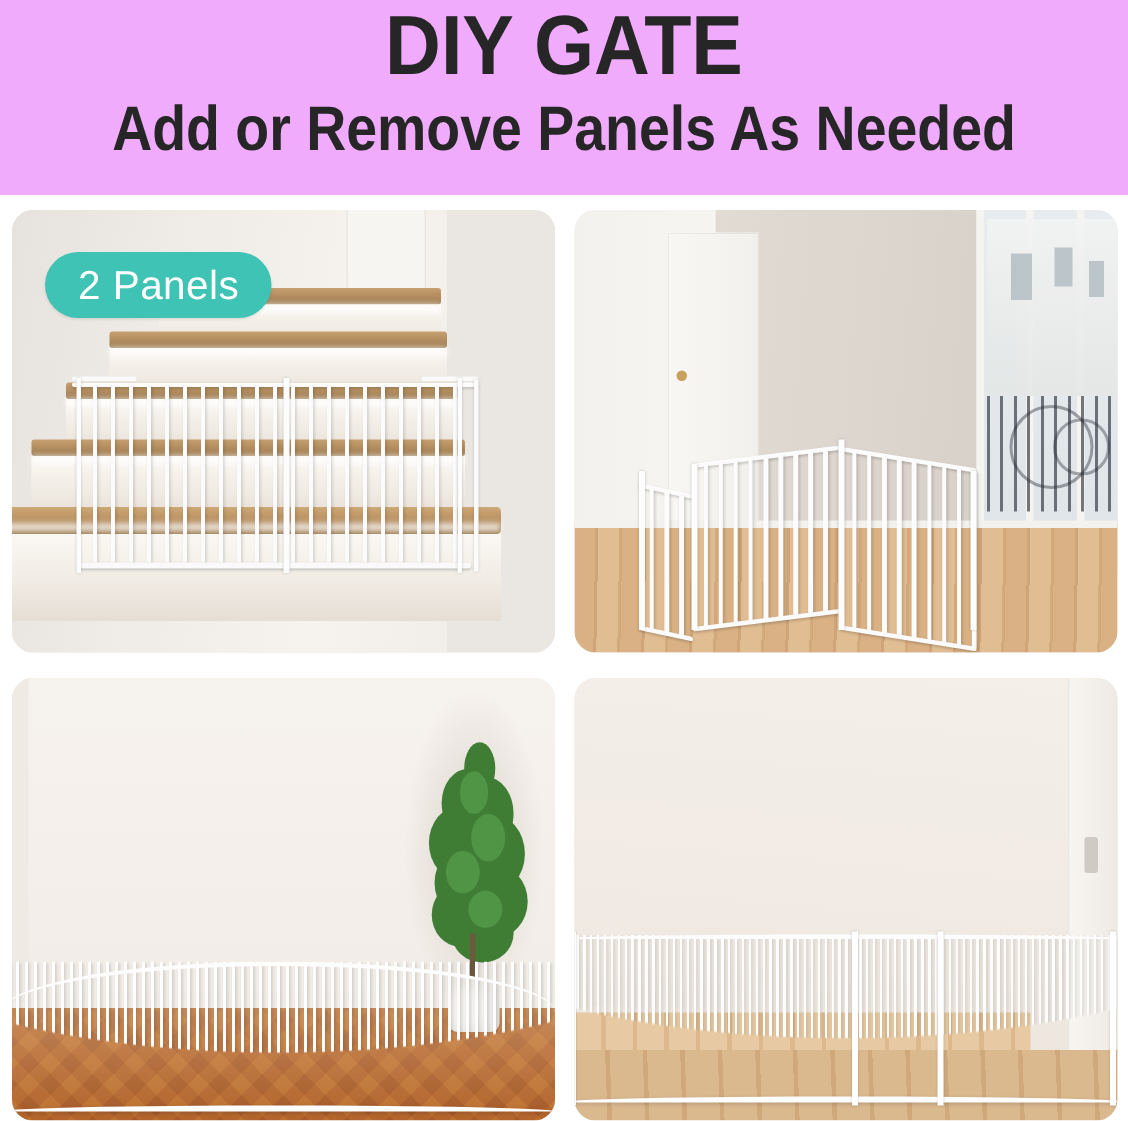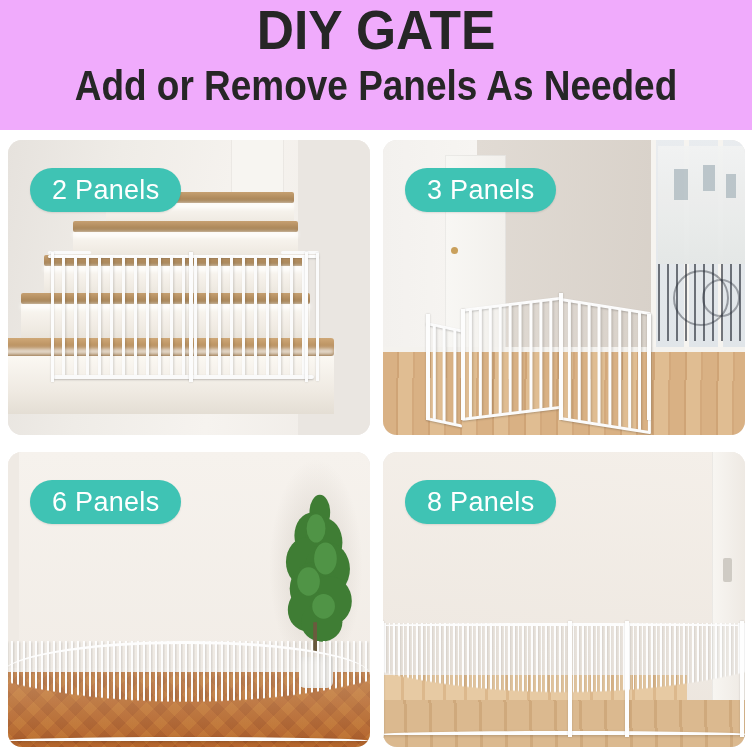--- a/index.html
+++ b/index.html
@@ -285,21 +285,20 @@
           <div class="top"></div>
             <div class="bars2"></div>
             <div class="bot"></div>
         </div>
         <div class="g2-post" style="left:0;bottom:0;height:80%;"></div>
         <div class="g2-post" style="left:15.5%;bottom:0;height:84%;"></div>
         <div class="g2-post" style="left:59%;bottom:0;height:96%;"></div>
         <div class="g2-post" style="right:0;bottom:0;height:80%;"></div>
       </div>
     </div>
-    <div class="badge">3 Panels</div>
   </div>
 
   <div class="tile bl">
     <div class="scene">
       <div class="s3-wall"></div>
       <div class="s3-corner"></div>
       <div class="s3-shadow"></div>
       <div class="s3-floor"></div>
       <div class="s3-floor2"></div>
       <div class="s3-base"></div>
@@ -327,21 +326,20 @@
         </svg>
         <div class="trunkpot"></div>
       </div>
 
       <div class="gate3">
         <div class="bars3"></div>
         <div class="curve"></div>
         <div class="botrail"></div>
       </div>
     </div>
-    <div class="badge">6 Panels</div>
   </div>
 
   <div class="tile br">
     <div class="scene">
       <div class="s4-wall"></div>
       <div class="s4-door"></div>
       <div class="s4-handle"></div>
       <div class="s4-floor2"></div>
       <div class="s4-base"></div>
       <div class="s4-floor"></div>
@@ -349,16 +347,15 @@
       <div class="gate4">
         <div class="bars4"></div>
         <div class="toprail"></div>
         <div class="botrail"></div>
         <div class="vpost" style="left:2%;"></div>
         <div class="vpost" style="left:51%;"></div>
         <div class="vpost" style="left:66%;"></div>
         <div class="vpost" style="right:3%;"></div>
       </div>
     </div>
-    <div class="badge">8 Panels</div>
   </div>
 
 </div>
 
 </body></html>

